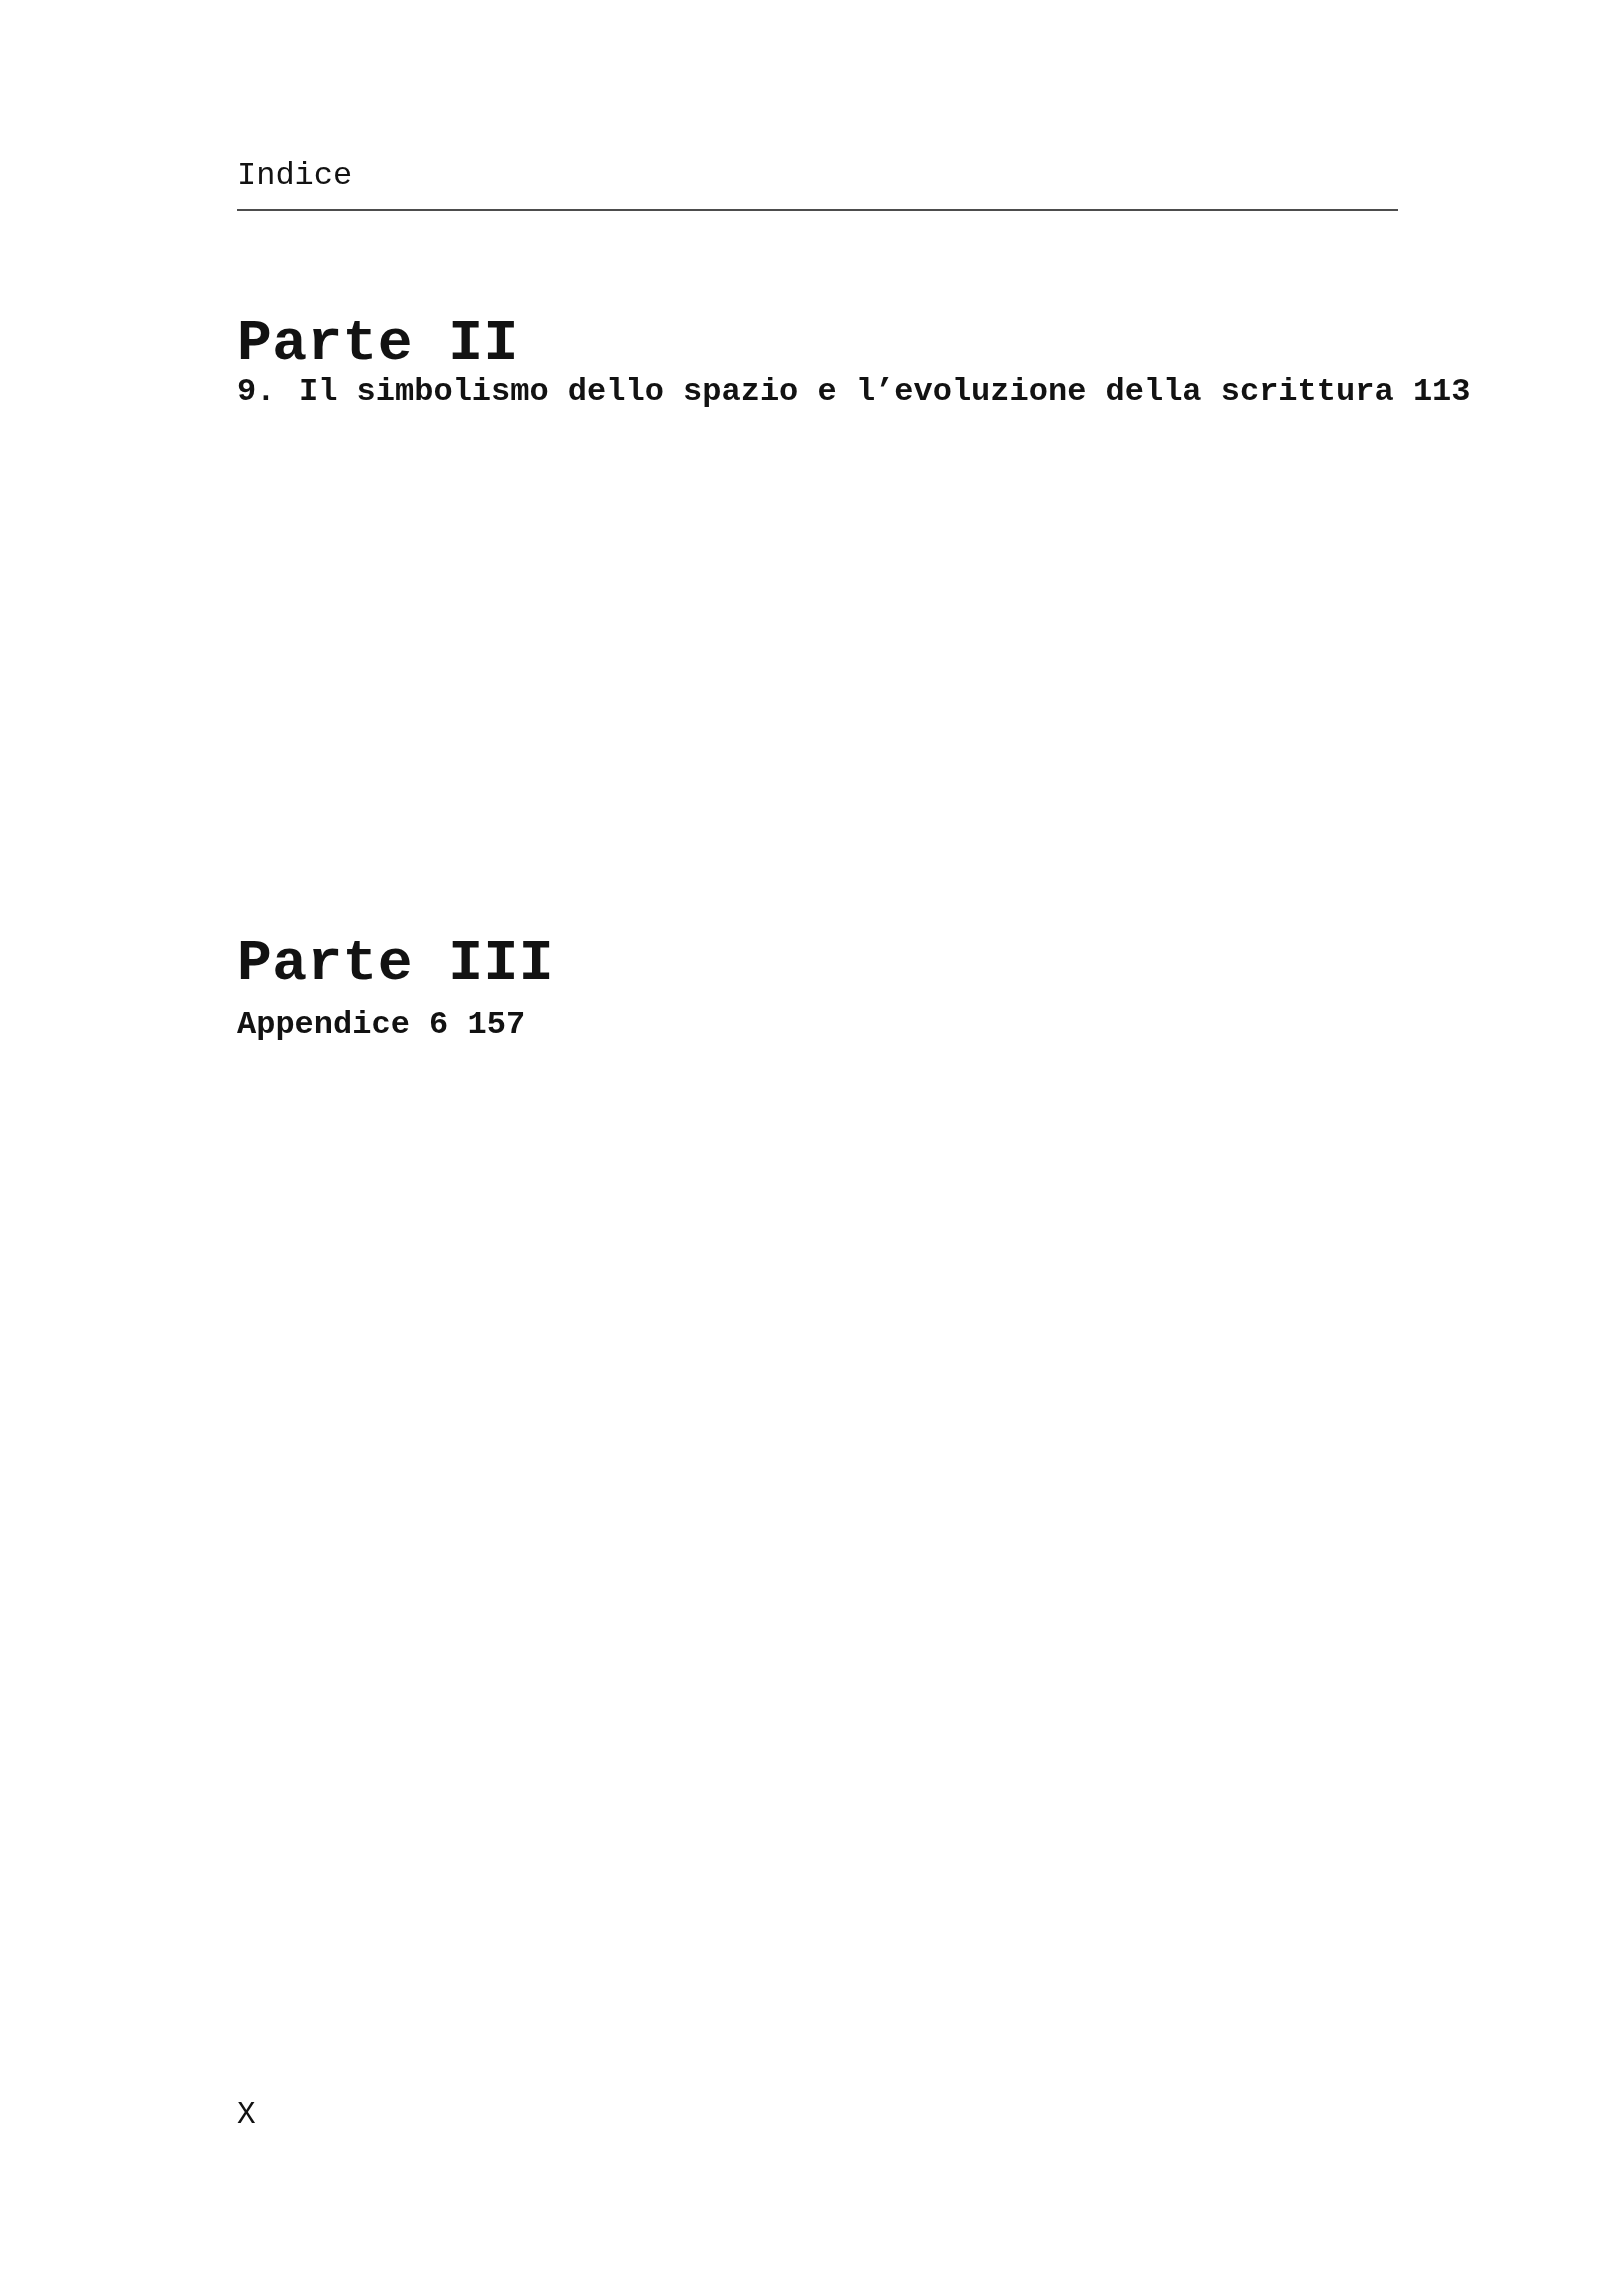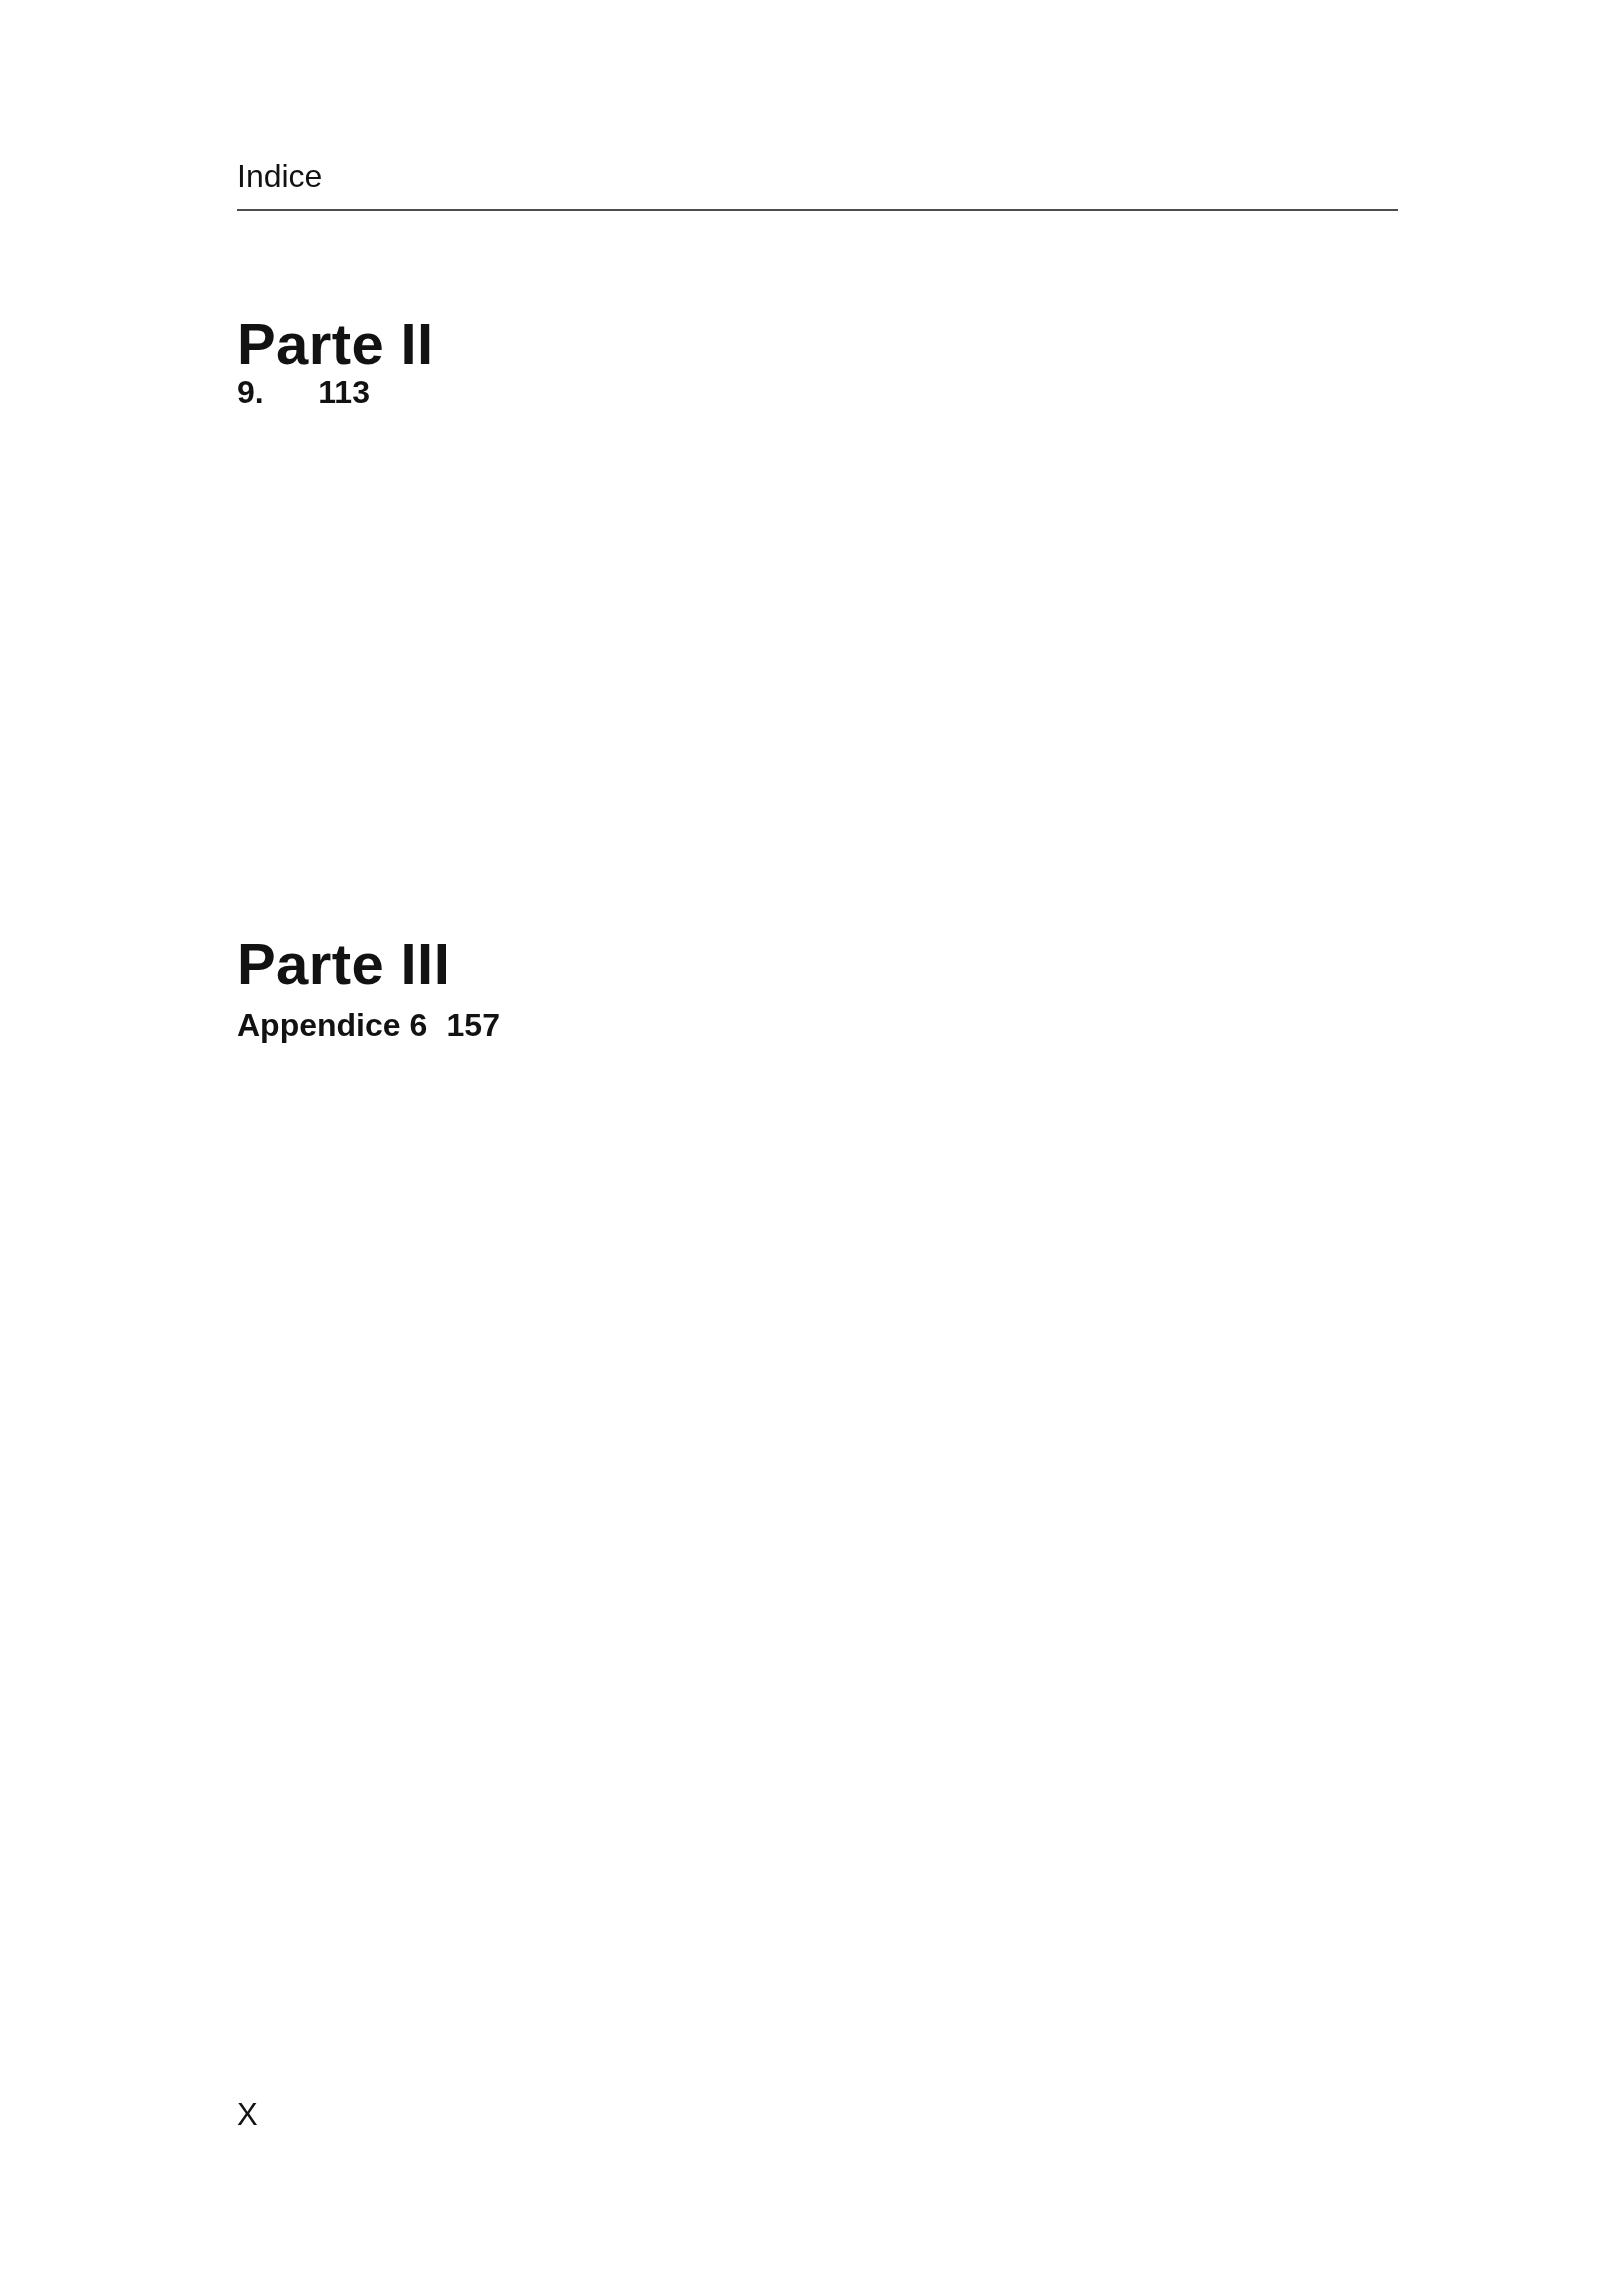--- a/index.html
+++ b/index.html
@@ -1,20 +1,20 @@
 <!DOCTYPE html>
 <html style="font-size:13px"><head>
 <meta charset="utf-8">
 <style>
   html,body{margin:0;padding:0;background:#e8e8e8;}
   .page{
     position:relative;
     width:1618px;height:2284px;
     background:#ffffff;
-    font-family:Liberation Sans, sans-serif;
+    font-family:Liberation Mono, monospace;
     color:#121212;
     overflow:hidden;
   }
   .running-head{
     position:absolute;left:237px;top:160px;
     font-size:32px;line-height:32px;
   }
   .rule{
     position:absolute;left:237px;top:209px;
     width:1161px;height:2.4px;background:#4d4d4d;
@@ -53,20 +53,21 @@
   <div class="running-head">Indice</div>
 
   <div class="rule"></div>
 
   <h1 class="part-heading" id="part2-heading">Parte II</h1>
 
   <div class="rows" id="rows-p2">
       <div class="block" style="margin-top: 0px;">
         <div class="row chapter">
           <span class="num">9.</span>
+          <span class="label"><span>Il simbolismo dello spazio e l’evoluzione della scrittura</span></span>
           <span class="page">113</span>
         </div>
       </div>
     </div>
 
   <h1 class="part-heading" id="part3-heading">Parte III</h1>
 
   <div class="rows" id="rows-p3">
       <div class="block" style="margin-top: 0px;">
         <div class="row entry">

